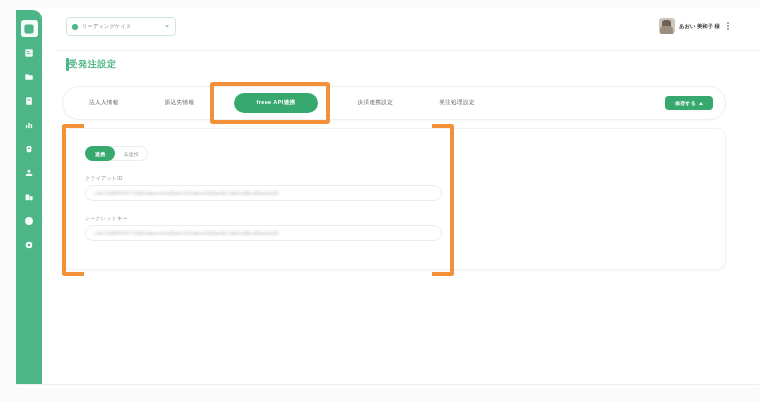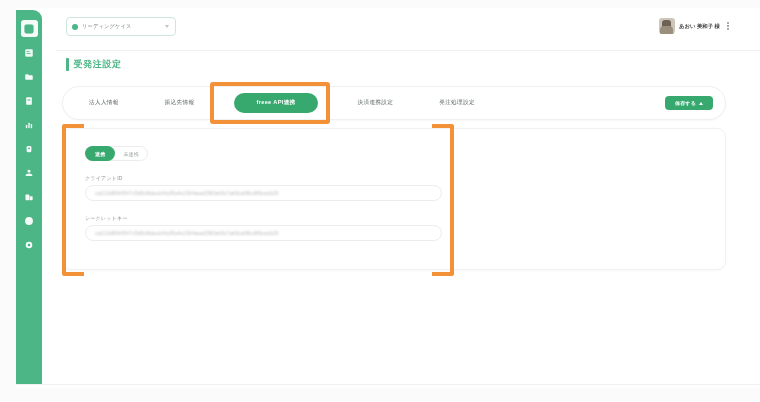--- a/index.html
+++ b/index.html
@@ -91,21 +91,21 @@
     filter:blur(0.6px);
   }
   .kebab{
     width:8px;height:14px;display:flex;flex-direction:column;
     align-items:center;justify-content:center;gap:1.6px;
   }
   .kebab i{width:1.5px;height:1.5px;border-radius:50%;background:#9a9a9a;display:block;}
 
   
   .page-head{
-    position:absolute;left:66px;top:58px;display:flex;align-items:center;gap:5px;
+    position:absolute;left:66px;top:58px;display:flex;align-items:center;
   }
   .head-bar{width:2.6px;height:13px;background:#4cb686;border-radius:1px;}
   .head-title{
     font-size:9px;font-weight:bold;color:#4cb686;letter-spacing:.6px;
     filter:blur(0.55px);
   }
 
   
   .tabbar{
     position:absolute;left:62px;top:86px;width:664px;height:34px;

